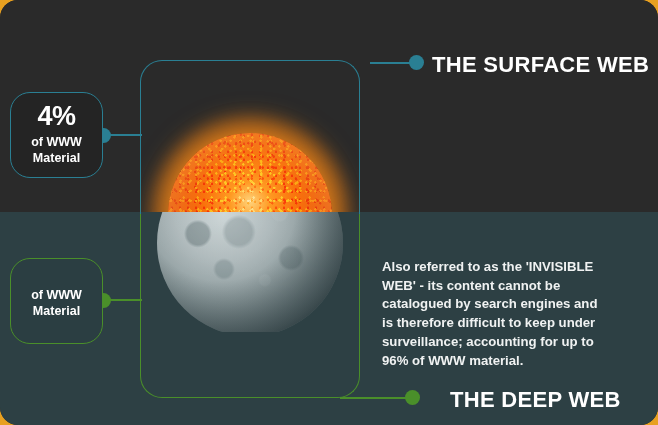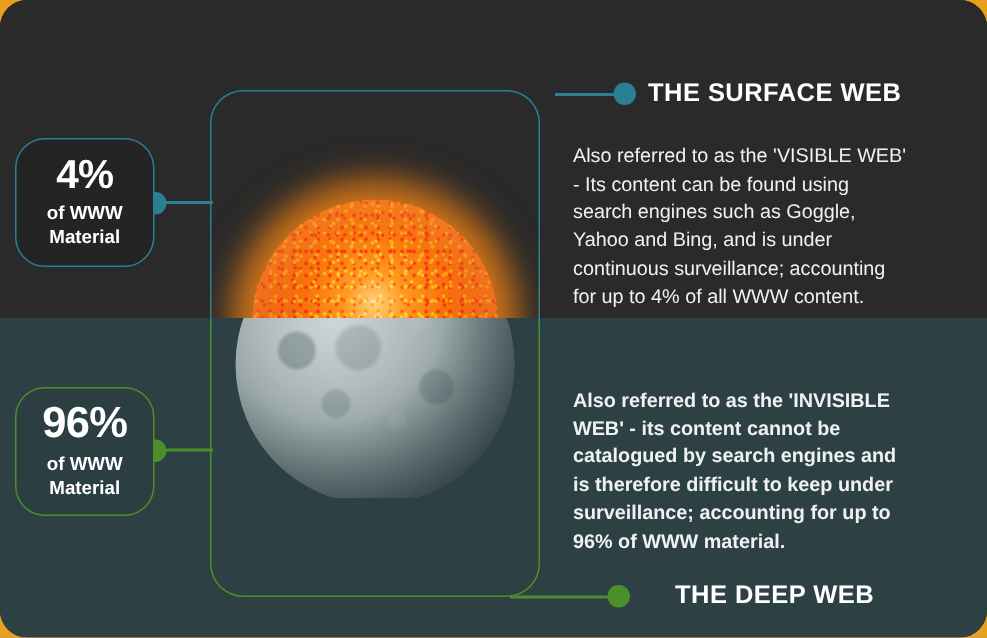--- a/index.html
+++ b/index.html
@@ -103,21 +103,21 @@
   #conn-dot-surface{left:96px;top:128px;background:#2a7f93;}
   #conn-line-deep{left:110px;top:299px;width:32px;background:#4a8f2a;}
   #conn-dot-deep{left:96px;top:293px;background:#4a8f2a;}
 
   #head-line-surface{left:370px;top:62px;width:42px;background:#2a7f93;}
   #head-dot-surface{left:409px;top:55px;background:#2a7f93;}
   #head-line-deep{left:340px;top:397px;width:70px;background:#4a8f2a;}
   #head-dot-deep{left:405px;top:390px;background:#4a8f2a;}
 
   
-  .heading{position:absolute;color:#ffffff;font-size:17px;font-weight:bold;
+  .heading{position:absolute;color:#ffffff;font-size:22px;font-weight:bold;
            letter-spacing:.3px;white-space:nowrap;}
   #heading-surface{left:432px;top:52px;}
   #heading-deep{left:430px;top:387px;margin-left:20px;}
 
   .para{position:absolute;color:#f0f2f2;font-size:13.2px;line-height:1.42;
         width:222px;}
   #para-surface{left:382px;top:95px;}
   #para-deep{left:382px;top:258px;font-weight:bold;}
 </style>
 </head>
@@ -159,26 +159,24 @@
 
   <div id="badge-surface" class="badge">
     <div class="badge-pct">4%</div>
     <div class="badge-sub">
       <span>of WWW</span><br>
       <span>Material</span>
     </div>
   </div>
 
   <div id="badge-deep" class="badge">
-    <div class="badge-pct">96%</div>
     <div class="badge-sub">
       <span>of WWW</span><br>
       <span>Material</span>
     </div>
   </div>
 
   <div id="heading-surface" class="heading">THE SURFACE WEB</div>
   <div id="heading-deep" class="heading">THE DEEP WEB</div>
 
-  <div id="para-surface" class="para">Also referred to as the 'VISIBLE WEB' - Its content can be found using search engines such as Goggle, Yahoo and Bing, and is under continuous surveillance; accounting for up to 4% of all WWW content.</div>
   <div id="para-deep" class="para">Also referred to as the 'INVISIBLE WEB' - its content cannot be catalogued by search engines and is therefore difficult to keep under surveillance; accounting for up to 96% of WWW material.</div>
 
 </div>
 
 </body></html>

